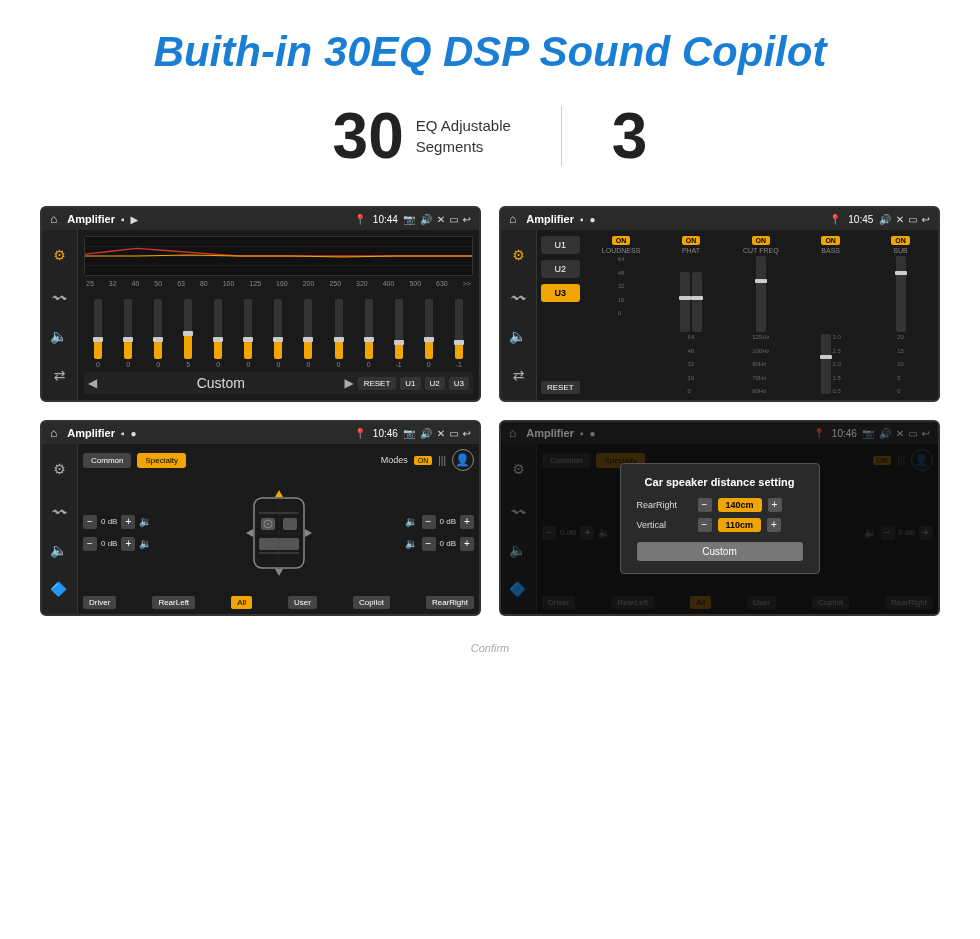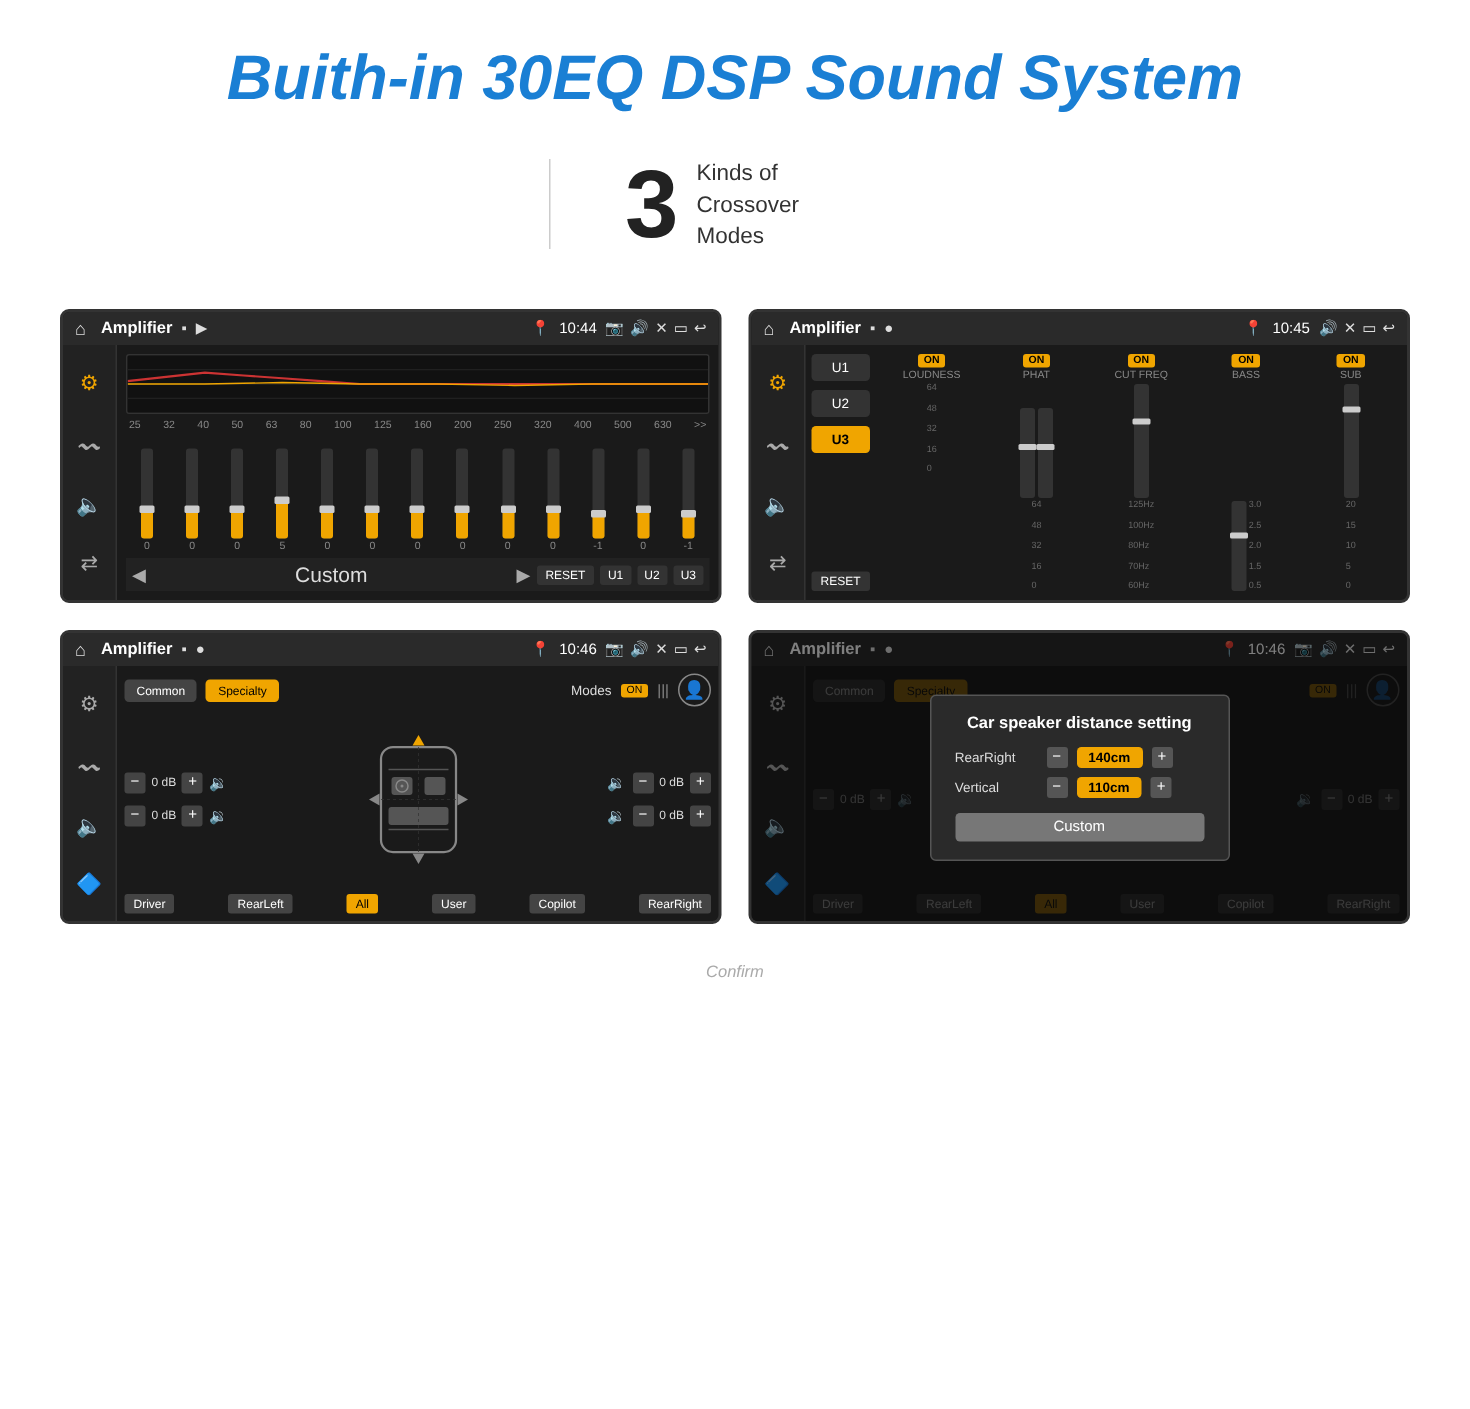--- a/index.html
+++ b/index.html
@@ -456,27 +456,30 @@
       text-align: center;
       color: #aaa;
       font-size: 11px;
       padding: 6px 0 10px;
       font-style: italic;
     }
   </style>
 </head>
 <body>
 
-<h1 class="page-title">Buith-in 30EQ DSP Sound System</h1>
+<h1 class="page-title">Buith-in 30EQ DSP Sound Copilot</h1>
 
 <div class="stats-row">
+  <div class="stat-item">
+    <span class="stat-number">30</span>
+    <span class="stat-label">EQ Adjustable<br>Segments</span>
+  </div>
   <div class="stat-divider"></div>
   <div class="stat-item">
     <span class="stat-number">3</span>
-    <span class="stat-label">Kinds of<br>Crossover Modes</span>
   </div>
 </div>
 
 <div class="screens-grid">
 
   <div class="screen">
     <div class="status-bar">
       <span class="home-icon">⌂</span>
       <span class="title">Amplifier</span>
       <span>▪</span>

